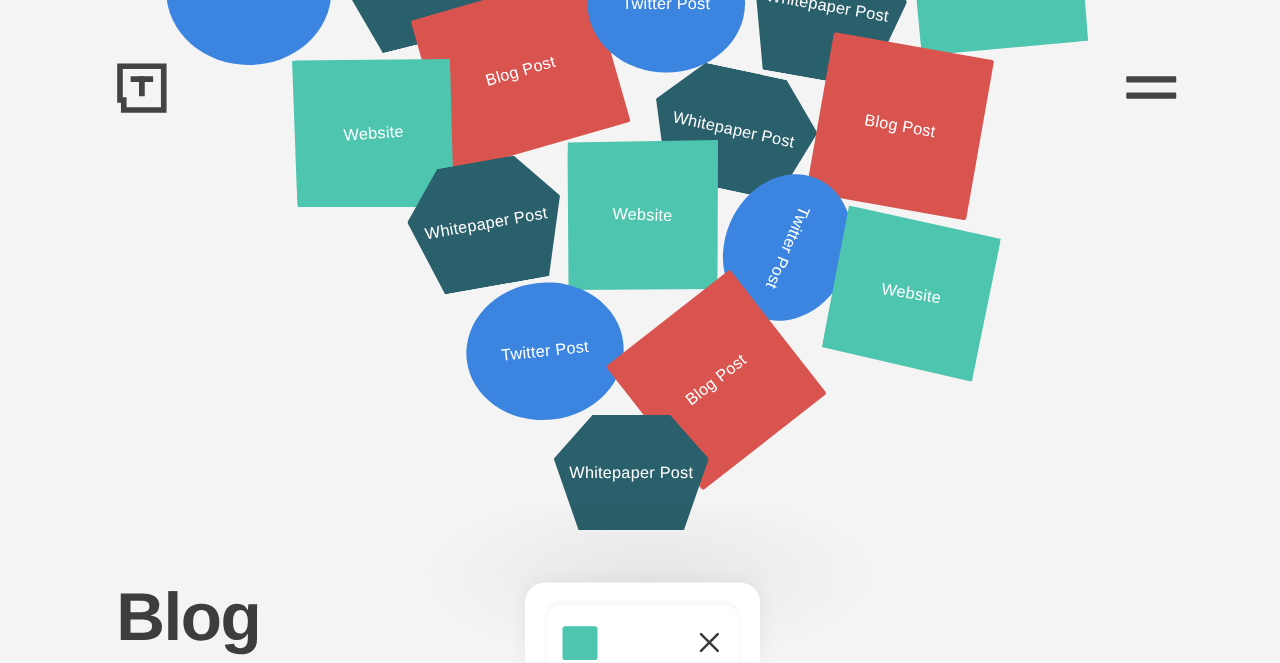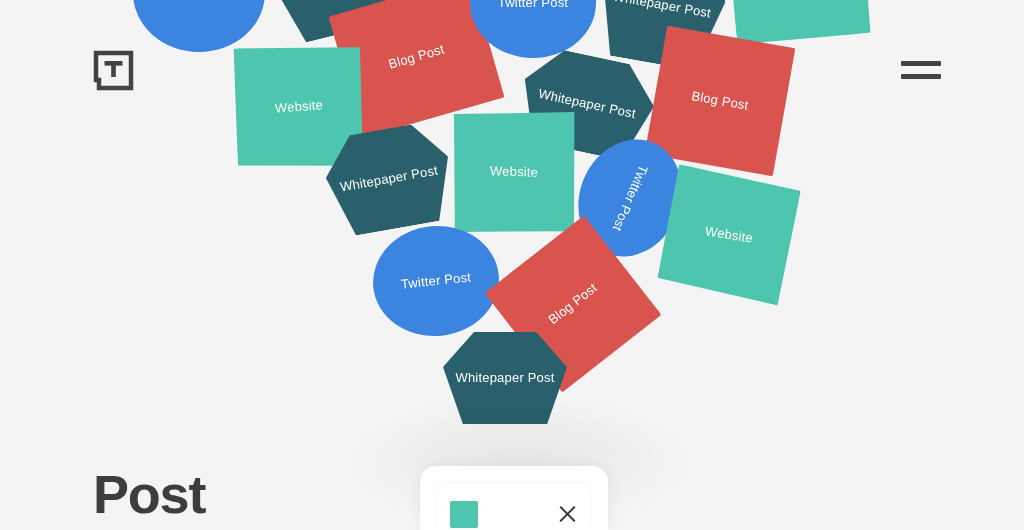--- a/index.html
+++ b/index.html
@@ -200,21 +200,21 @@
     <rect x="11.5" y="11" width="18" height="4.6" fill="#434343"></rect>
     <rect x="18.2" y="11" width="4.6" height="16" fill="#434343"></rect>
   </svg>
 </div>
 
 <div id="menu-btn">
   <span class="bar b1"></span>
   <span class="bar b2"></span>
 </div>
 
-<h1 id="headline">Post</h1>
+<h1 id="headline">Blog</h1>
 
 <div id="modal-shadow"></div>
 <div id="modal-outer"></div>
 <div id="modal-inner"></div>
 <div id="modal-bar">
   <span id="modal-swatch"></span>
   <span id="modal-close"></span>
 </div>
 
 </body></html>

